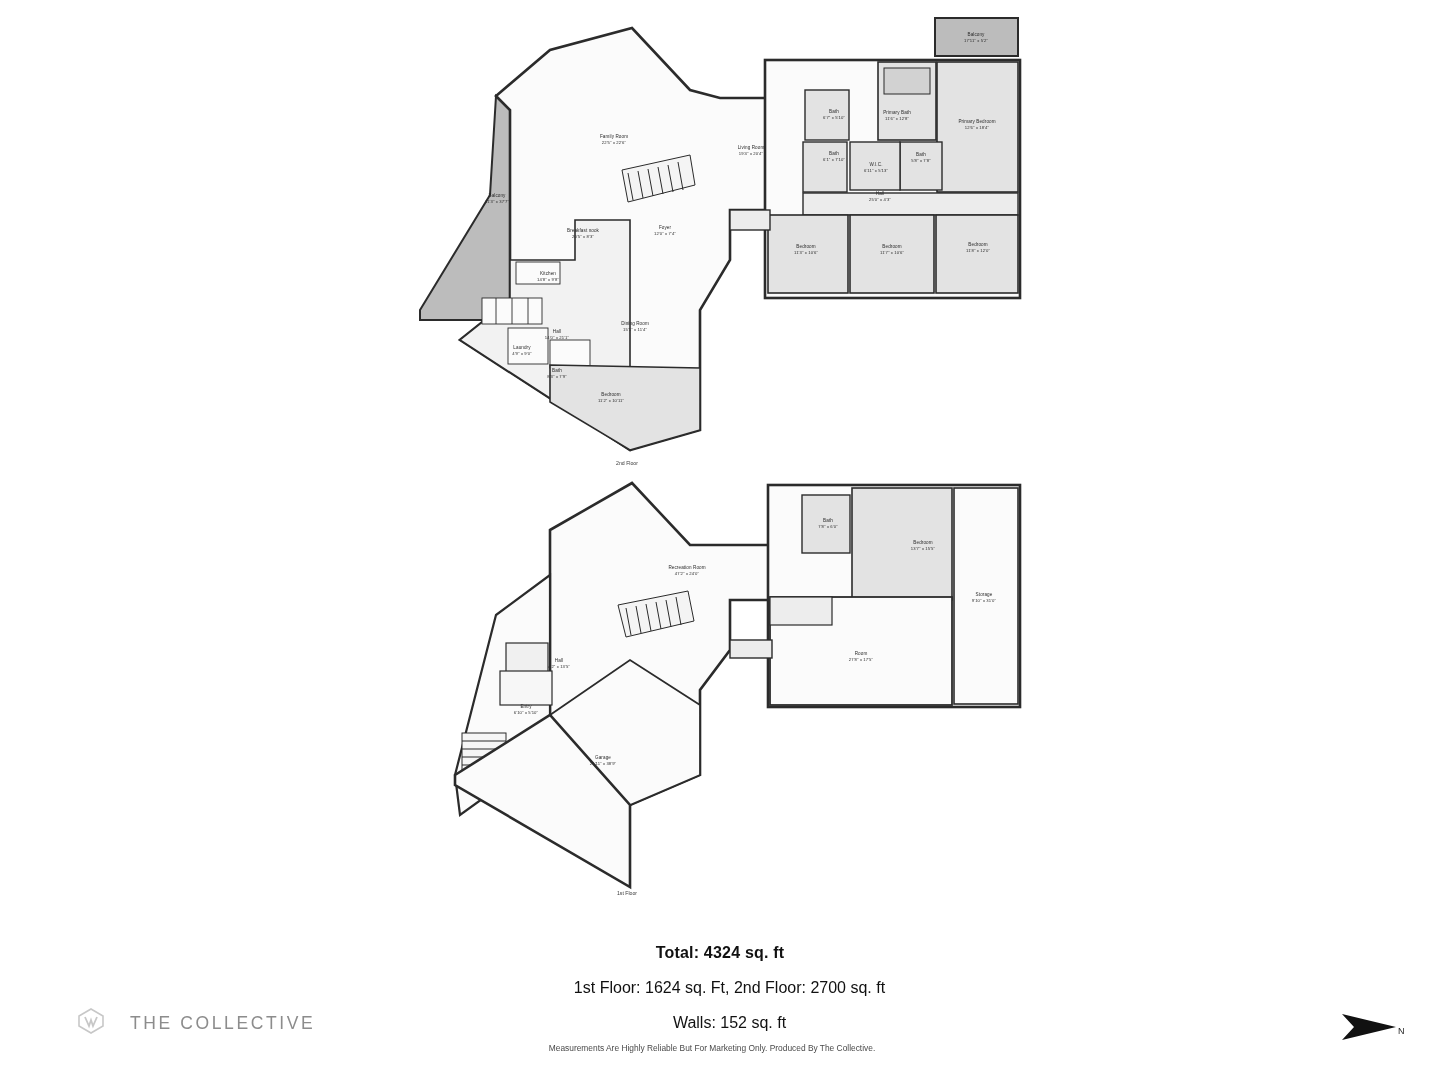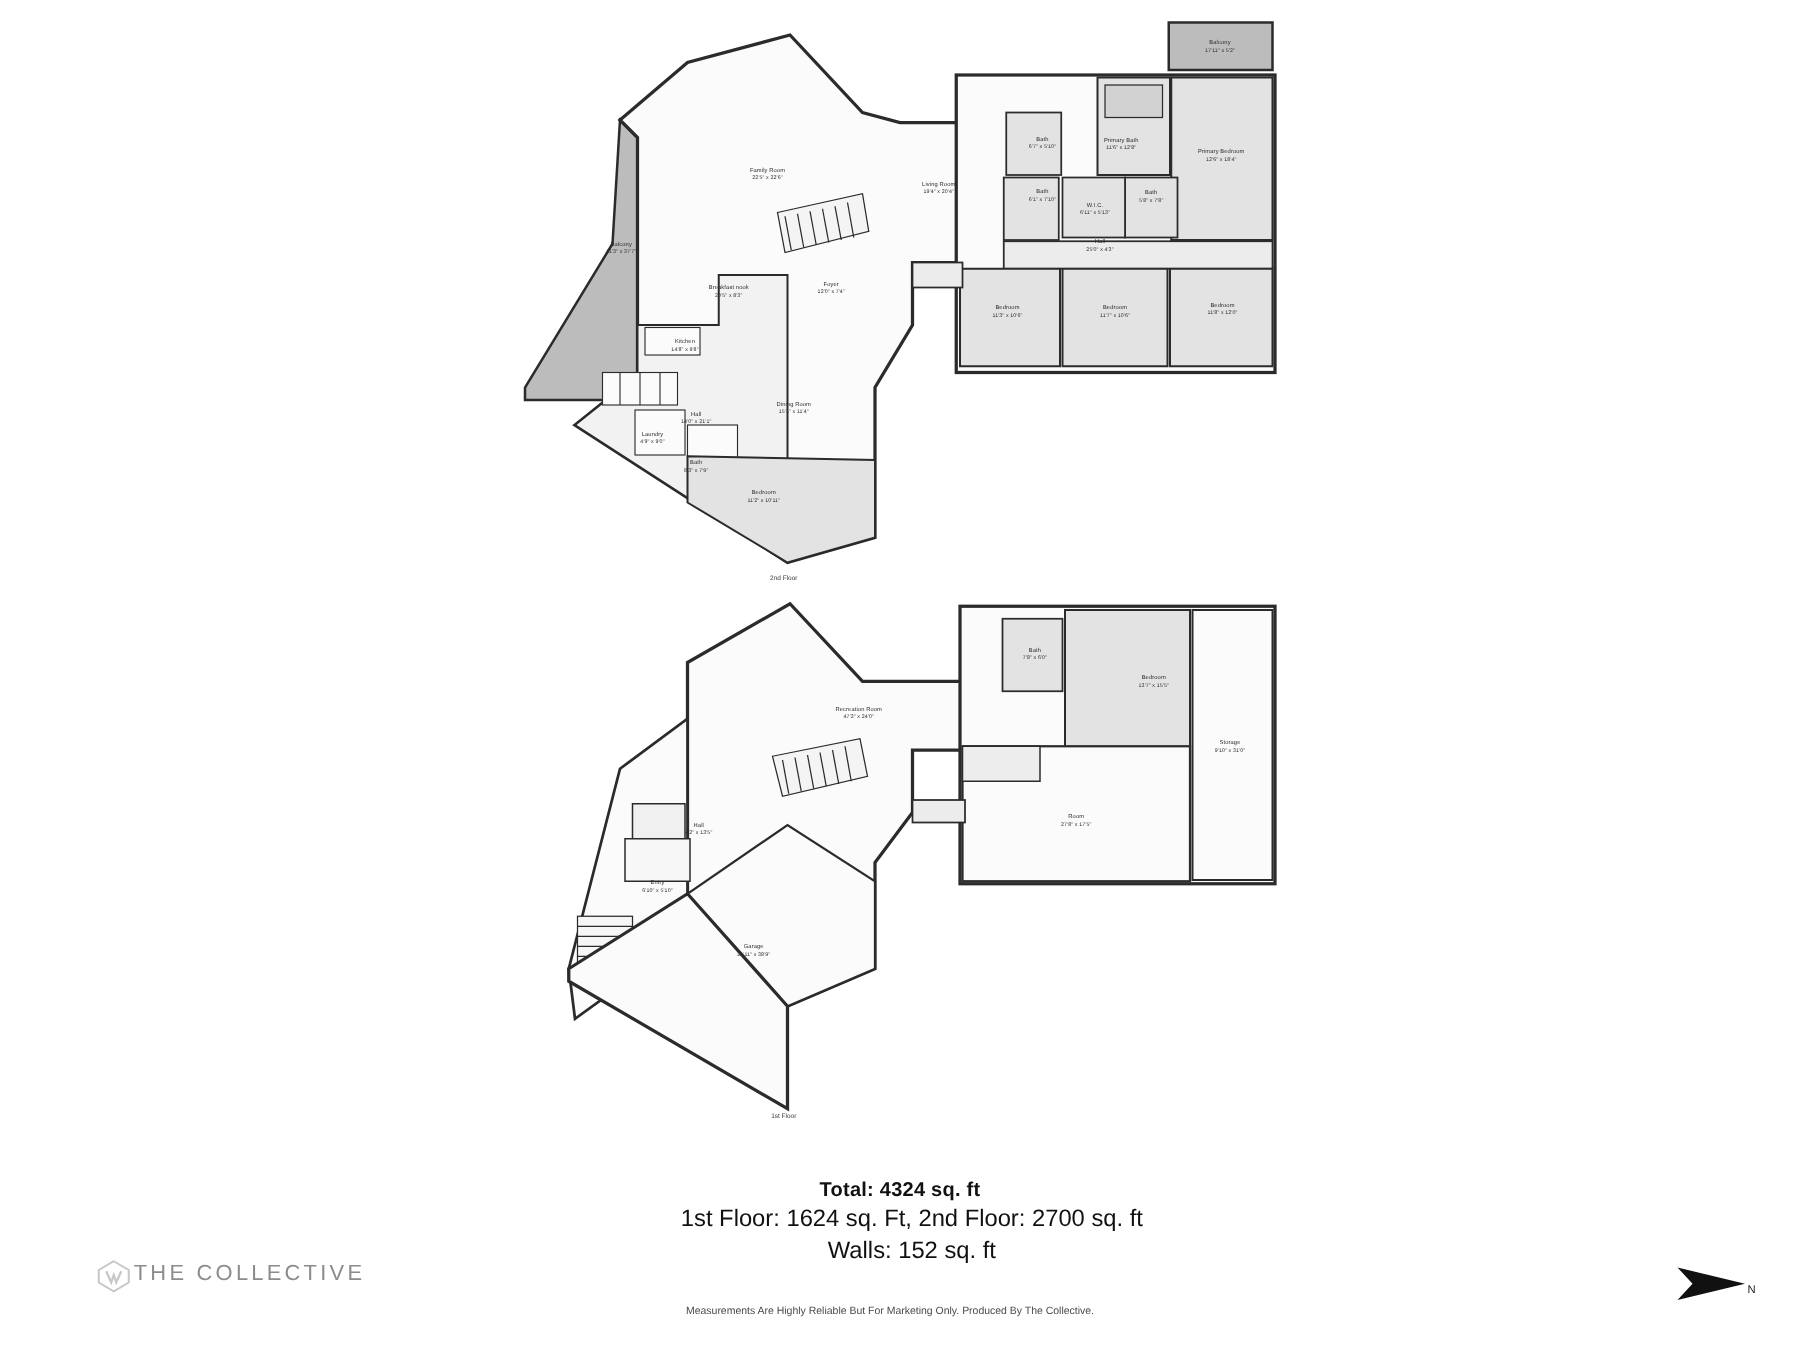--- a/index.html
+++ b/index.html
@@ -10,24 +10,24 @@
   .plan{position:absolute;}
   .lbl{position:absolute;text-align:center;line-height:1.25;color:#2b2b2b;
        font-size:4.6px;letter-spacing:.1px;white-space:nowrap;transform:translate(-50%,-50%);}
   .lbl .n{display:block;font-size:4.6px;}
   .lbl .d{display:block;font-size:4.2px;}
   .floorcap{position:absolute;font-size:5.2px;color:#3a3a3a;transform:translate(-50%,0);}
 
   
   .summary{position:absolute;left:0;right:0;top:944px;text-align:center;}
   .summary .total{font-size:16px;font-weight:bold;color:#111;letter-spacing:.2px;text-align:center;}
-  .summary .line{font-size:19px;color:#111;margin-top:3px;padding-left:19px;}
+  .summary .line{font-size:16px;color:#111;margin-top:17px;padding-left:19px;}
   .disclaimer{position:absolute;left:0;right:16px;top:1043px;text-align:center;font-size:8.4px;color:#4a4a4a;}
 
-  .brand{position:absolute;left:78px;top:1008px;display:flex;align-items:flex-start;gap:3px;}
+  .brand{position:absolute;left:78px;top:1008px;display:flex;align-items:flex-end;gap:26px;}
   .brand .mark{width:26px;height:26px;opacity:.55;}
   .brand .name{font-size:17.5px;letter-spacing:2.6px;color:#8c8c8c;}
 
   .compass{position:absolute;left:1340px;top:1012px;width:72px;height:34px;}
   .compass .n{position:absolute;left:58px;top:14px;font-size:9px;color:#222;}
 
   svg{display:block;overflow:visible;}
 </style>
 </head>
 <body>

